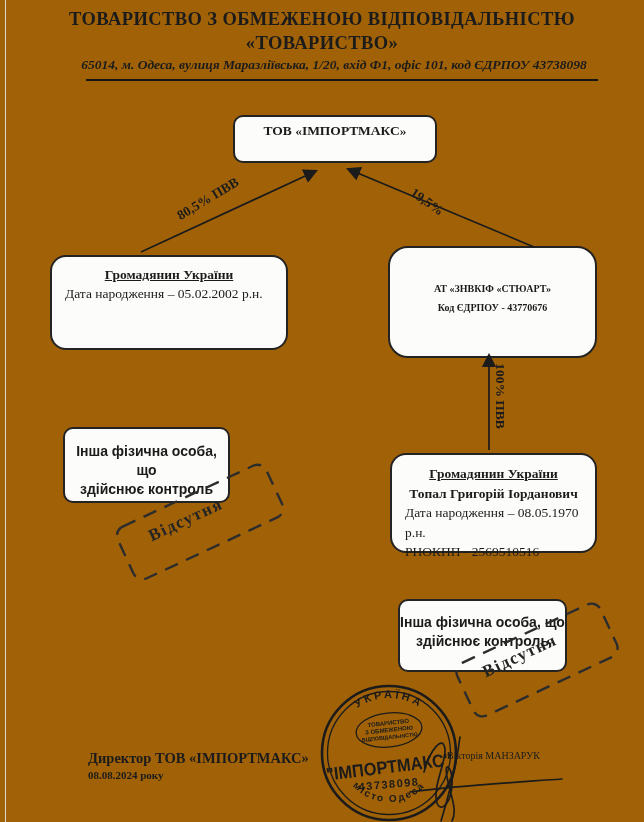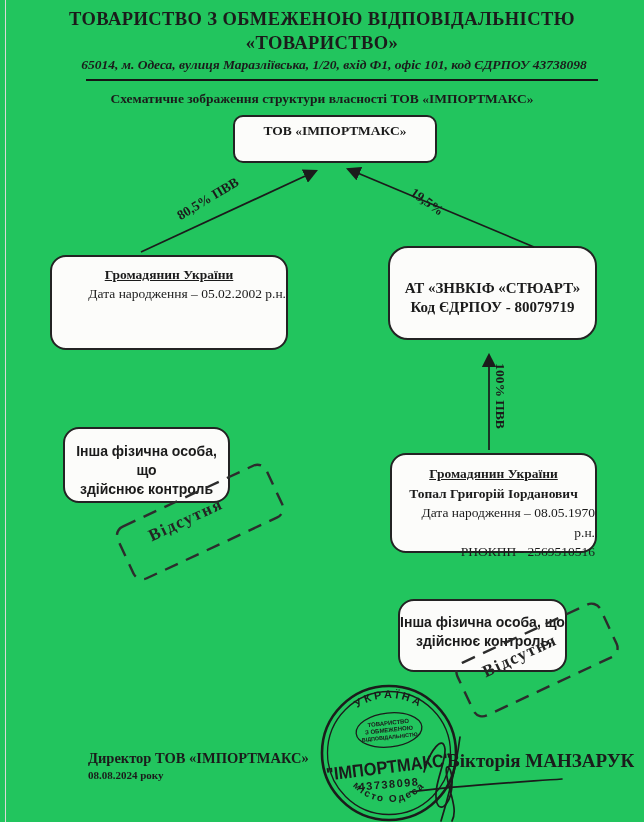--- a/index.html
+++ b/index.html
@@ -1,38 +1,38 @@
 <!DOCTYPE html>
 <html><head>
 <meta charset="utf-8">
 <style>
   html,body{margin:0;padding:0;}
   body{background:#e9e9e9;font-family:"Liberation Serif","DejaVu Serif",serif;}
-  .page{position:relative;width:644px;height:822px;margin:0 auto;background:#22c55e;color:#1b1b1b;overflow:hidden;}
+  .page{position:relative;width:644px;height:822px;margin:0 auto;background:#a16207;color:#1b1b1b;overflow:hidden;}
   .scan-edge{position:absolute;left:5px;top:0;width:1px;height:100%;background:#d9d9d6;}
 
   
   .title{position:absolute;left:0;width:644px;text-align:center;font-weight:bold;font-size:18.5px;letter-spacing:.4px;}
   .t1{top:9px;}
   .t2{top:33px;}
   .address{position:absolute;top:57px;left:12px;width:644px;text-align:center;font-style:italic;font-weight:bold;font-size:13.5px;}
   .rule{position:absolute;left:86px;top:79px;width:512px;height:2px;background:#151515;}
   .subtitle{position:absolute;top:91px;left:0;width:644px;text-align:center;font-weight:bold;font-size:13.5px;}
 
   
   .box{position:absolute;border:2px solid #232323;background:#fcfcfa;z-index:2;box-sizing:border-box;}
   .box-company{left:233px;top:115px;width:204px;height:48px;border-radius:10px;text-align:center;padding-top:5px;font-weight:bold;font-size:13.5px;line-height:18px;}
   .box-person-l{left:50px;top:255px;width:238px;height:95px;border-radius:16px;font-size:13.5px;line-height:19px;padding-top:8px;}
-  .box-fund{left:388px;top:246px;width:209px;height:94px;border-radius:20px;text-align:center;font-weight:bold;font-size:15px;line-height:19px;padding-top:31px;}
+  .box-fund{left:388px;top:246px;width:209px;height:112px;border-radius:20px;text-align:center;font-weight:bold;font-size:10px;line-height:19px;padding-top:31px;}
   .box-person-m{left:390px;top:453px;width:207px;height:100px;border-radius:16px;font-size:13.5px;line-height:19.5px;padding-top:9px;}
   .pline{display:block;text-align:center;}
   .pline.u{font-weight:bold;text-decoration:underline;}
   .pline.b{font-weight:bold;}
-  .pline.left{text-align:right;padding-left:13px;}
-  .box-ctrl{border-radius:16px;font-family:"Liberation Sans","DejaVu Sans",sans-serif;font-weight:bold;font-size:14px;line-height:19px;text-align:center;}
+  .pline.left{text-align:left;padding-left:13px;}
+  .box-ctrl{border-radius:10px;font-family:"Liberation Sans","DejaVu Sans",sans-serif;font-weight:bold;font-size:14px;line-height:19px;text-align:center;}
   .ctrl-l{left:63px;top:427px;width:167px;height:76px;padding-top:13px;}
   .ctrl-r{left:398px;top:599px;width:169px;height:73px;padding-top:12px;}
 
   
   .edge-label{position:absolute;font-weight:bold;font-size:13.5px;white-space:nowrap;z-index:2;}
   .lbl-left{left:163px;top:191px;width:90px;text-align:center;transform:rotate(-31deg);}
   .lbl-right{left:397px;top:194px;width:60px;text-align:center;transform:rotate(35deg);}
   .lbl-fund{left:460px;top:388px;width:80px;text-align:center;transform:rotate(90deg);}
   .absent{position:absolute;z-index:4;font-weight:bold;font-size:17px;letter-spacing:1.5px;color:#242424;transform:rotate(-25deg);white-space:nowrap;}
   .absent-l{left:146px;top:510px;}
@@ -40,33 +40,32 @@
 
   
   .overlay{position:absolute;left:0;top:0;z-index:3;pointer-events:none;}
   
   .stamp{position:absolute;left:319px;top:683px;z-index:4;}
   .sign{position:absolute;left:396px;top:728px;z-index:5;}
 
   
   .f-director{position:absolute;left:88px;top:750px;font-weight:bold;font-size:14.5px;z-index:2;}
   .f-date{position:absolute;left:88px;top:769px;font-weight:600;font-size:11px;z-index:2;}
-  .f-name{position:absolute;left:447px;top:750px;font-weight:bold;font-size:19px;z-index:6;}
+  .f-name{position:absolute;left:447px;top:750px;font-weight:normal;font-size:10px;z-index:6;}
 </style>
 </head>
 <body>
 
 <div class="page">
   <div class="scan-edge"></div>
 
   <div class="title t1">ТОВАРИСТВО З ОБМЕЖЕНОЮ ВІДПОВІДАЛЬНІСТЮ</div>
   <div class="title t2">«ТОВАРИСТВО»</div>
   <div class="address">65014, м. Одеса, вулиця Маразліївська, 1/20, вхід Ф1, офіс 101, код ЄДРПОУ 43738098</div>
   <div class="rule"></div>
-  <div class="subtitle">Схематичне зображення структури власності ТОВ «ІМПОРТМАКС»</div>
 
   <svg class="overlay" width="644" height="822" viewBox="0 0 644 822">
     <defs>
       <marker id="arr" viewBox="0 0 10 10" refX="8.5" refY="5" markerWidth="8.5" markerHeight="8.5" orient="auto-start-reverse">
         <path d="M0,0 L10,5 L0,10 z" fill="#1b1b1b"></path>
       </marker>
     </defs>
     <g stroke="#1b1b1b" stroke-width="1.7" fill="none">
       <line x1="141" y1="252" x2="316" y2="171" marker-end="url(#arr)"></line>
       <line x1="534" y1="247" x2="348" y2="169" marker-end="url(#arr)"></line>
@@ -86,21 +85,21 @@
   <div class="edge-label lbl-right">19,5%</div>
   <div class="edge-label lbl-fund">100% ПВВ</div>
 
   <div class="box box-person-l">
     <span class="pline u">Громадянин України</span>
     <span class="pline left">Дата народження – 05.02.2002 р.н.</span>
   </div>
 
   <div class="box box-fund">
     <span class="pline">АТ «ЗНВКІФ «СТЮАРТ»</span>
-    <span class="pline">Код ЄДРПОУ - 80079719</span>
+    <span class="pline">Код ЄДРПОУ - 43770676</span>
   </div>
 
   <div class="box box-person-m">
     <span class="pline u">Громадянин України</span>
     <span class="pline b">Топал Григорій Іорданович</span>
     <span class="pline left">Дата народження – 08.05.1970 р.н.</span>
     <span class="pline left">РНОКПП - 2569510516</span>
   </div>
 
   <div class="box box-ctrl ctrl-l">

